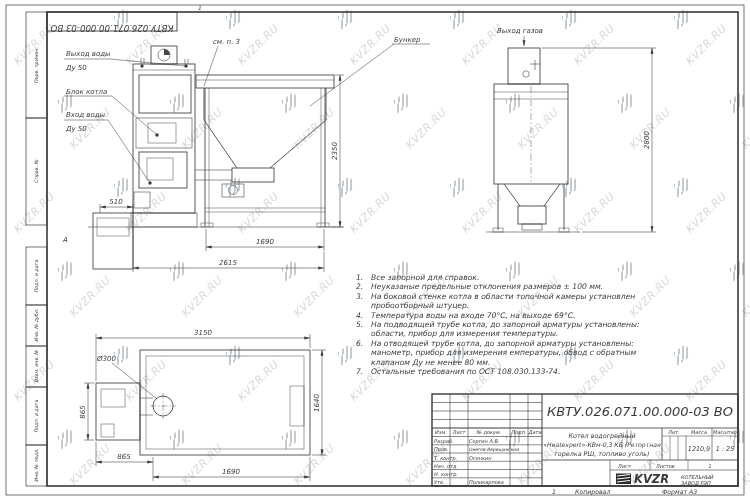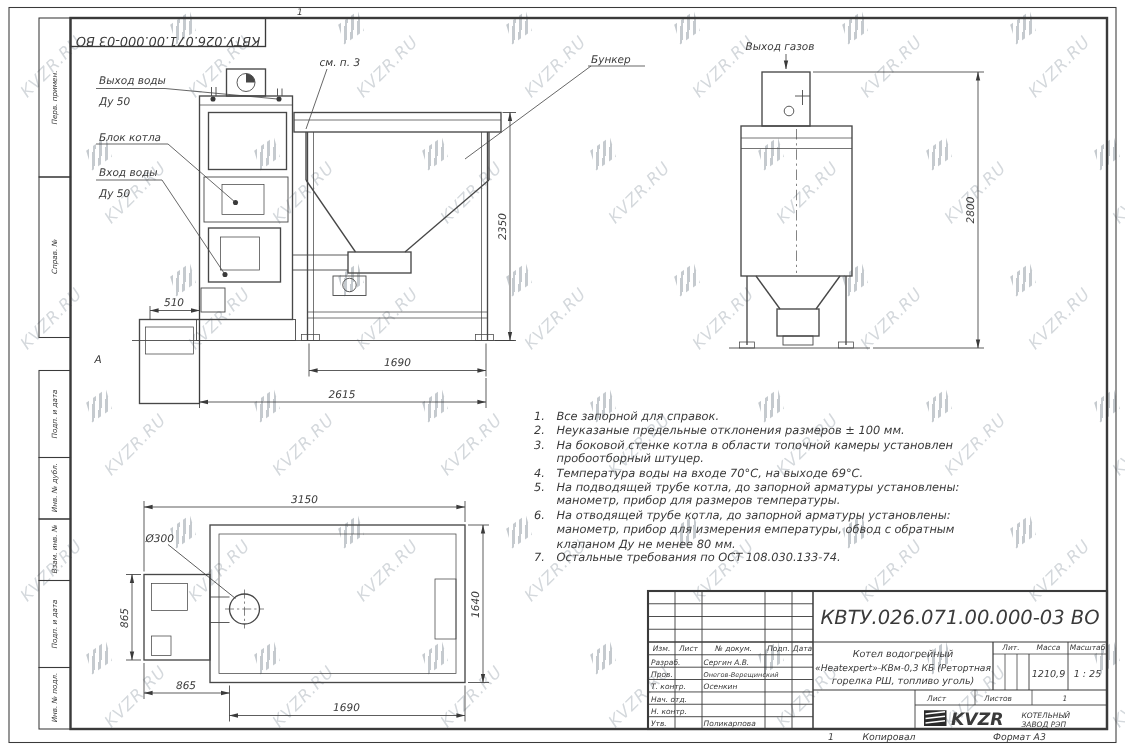--- a/index.html
+++ b/index.html
@@ -409,21 +409,21 @@
     <div class="note-item">
       <span class="num">3.</span>
       <span class="txt">На боковой стенке котла в области топочной камеры установлен пробоотборный штуцер.</span>
     </div>
     <div class="note-item">
       <span class="num">4.</span>
       <span class="txt">Температура воды на входе 70°С, на выходе 69°С.</span>
     </div>
     <div class="note-item">
       <span class="num">5.</span>
-      <span class="txt">На подводящей трубе котла, до запорной арматуры установлены: манометр, прибор для размеров температуры.</span>
+      <span class="txt">На подводящей трубе котла, до запорной арматуры установлены: области, прибор для измерения температуры.</span>
     </div>
     <div class="note-item">
       <span class="num">6.</span>
       <span class="txt">На отводящей трубе котла, до запорной арматуры установлены: манометр, прибор для измерения емпературы, обвод с обратным клапаном Ду не менее 80 мм.</span>
     </div>
     <div class="note-item">
       <span class="num">7.</span>
       <span class="txt">Остальные требования по ОСТ 108.030.133-74.</span>
     </div>
   </div>

